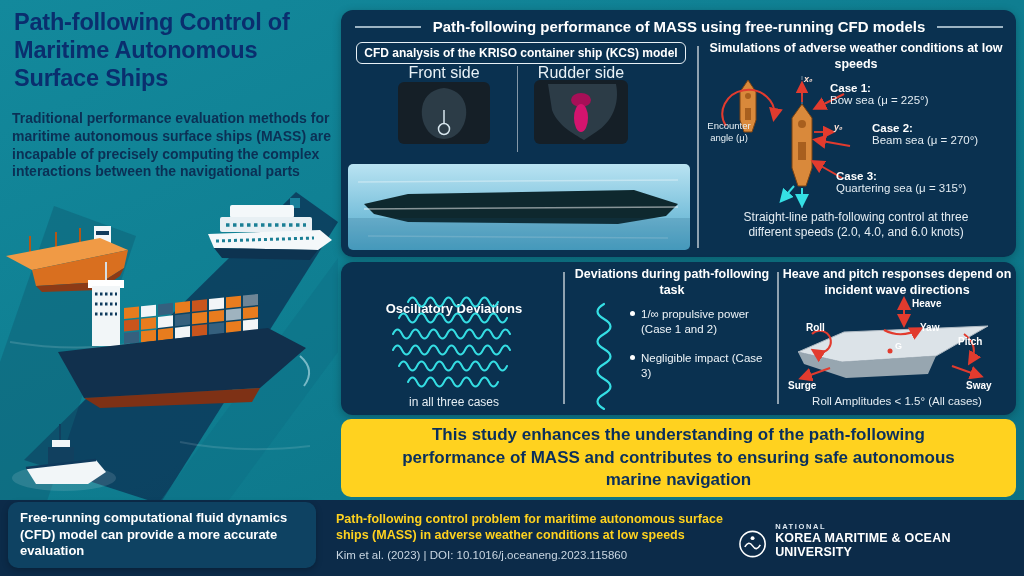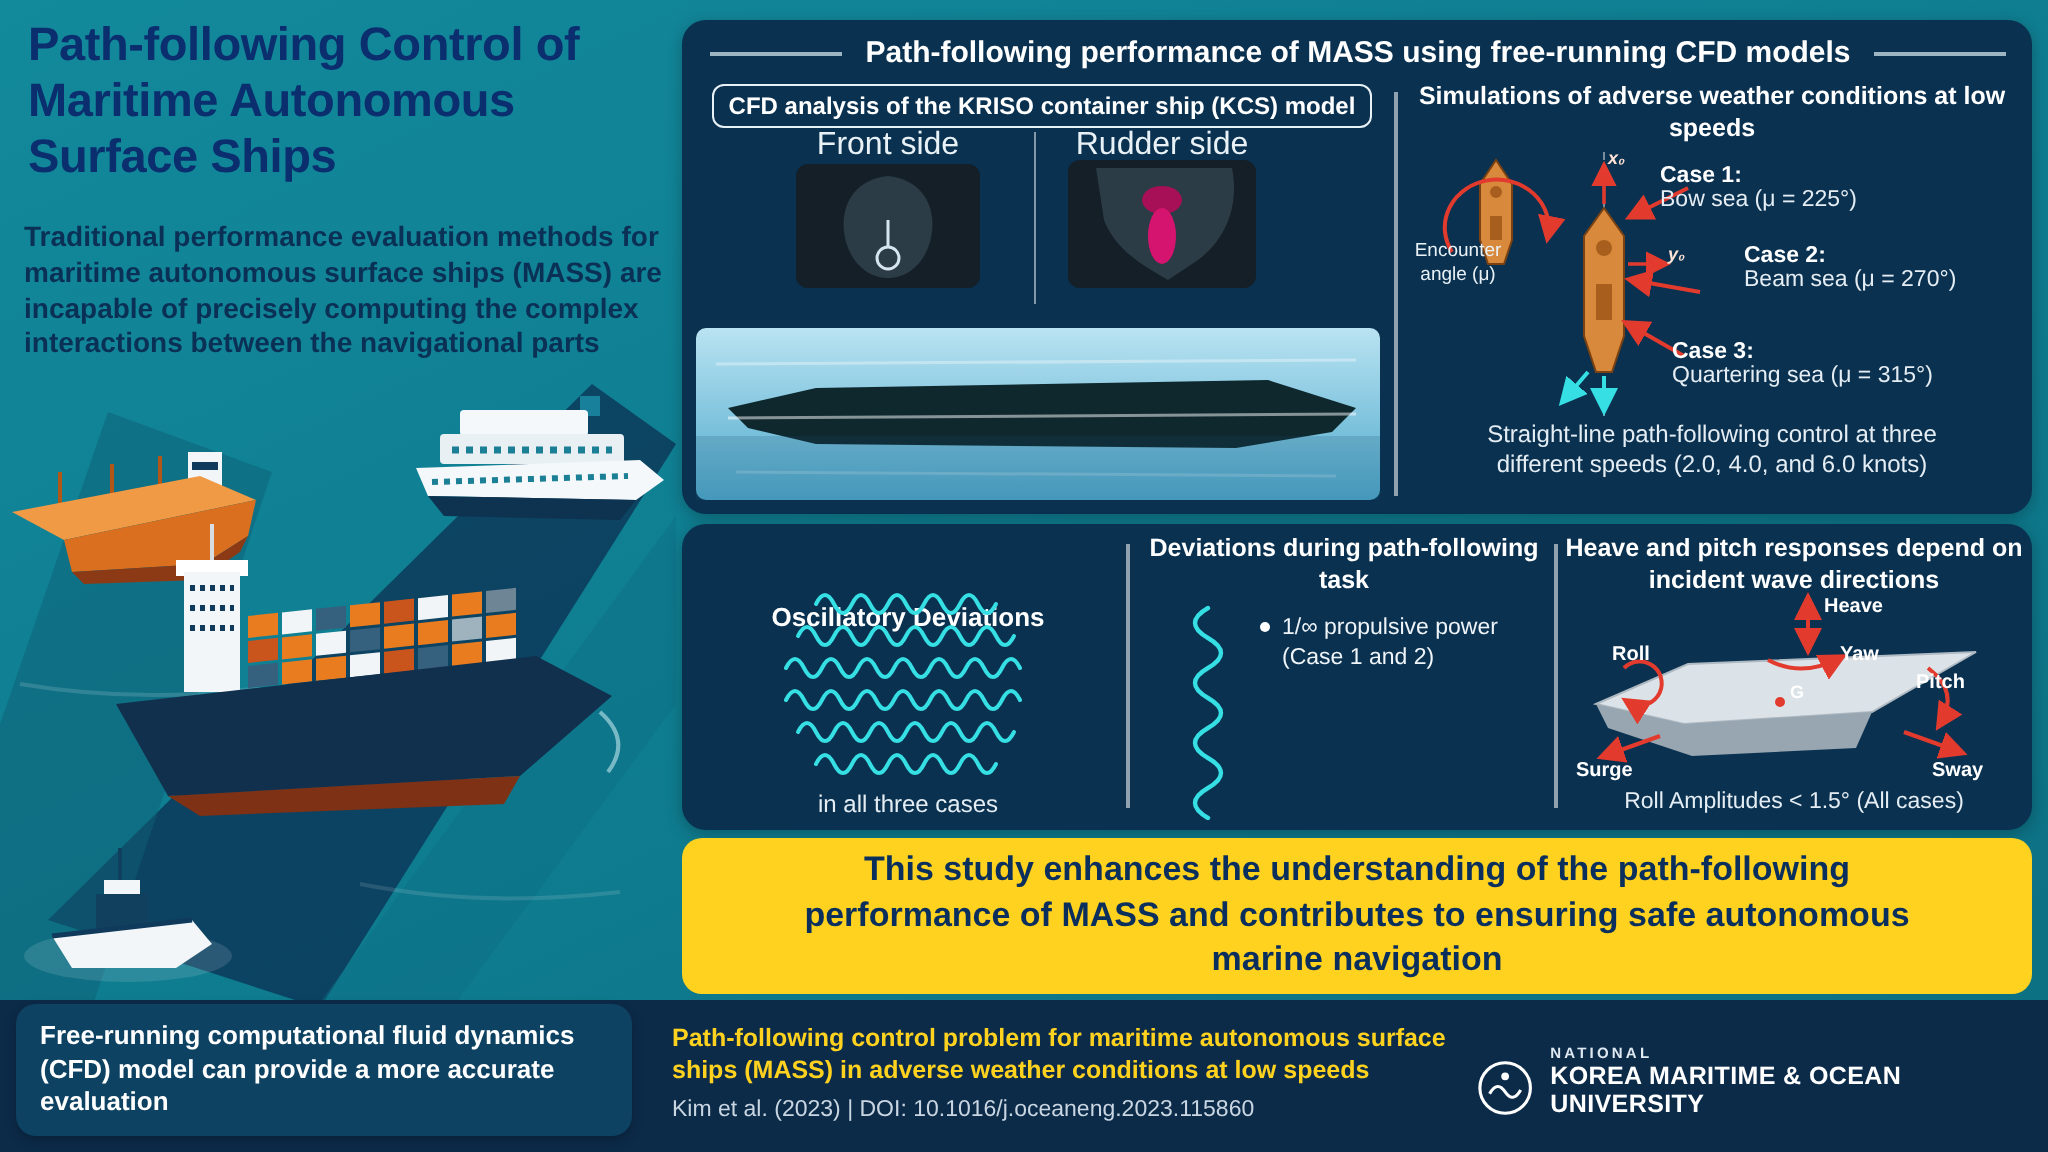--- a/index.html
+++ b/index.html
@@ -244,20 +244,24 @@
 
 <div class="abs subhead" style="left:570px; top:267px; width:204px; font-size:12.5px; line-height:1.25;">Deviations during path-following task</div>
 <svg class="abs" style="left:582px; top:300px;" width="40" height="110" viewBox="0 0 40 110">
   <path d="M22,4 q-13,7.5 0,15 t0,15 t0,15 t0,15 t0,15 t0,15 t0,15" fill="none" stroke="#35dfe4" stroke-width="2.2" stroke-linecap="round"></path>
 </svg>
 <div class="abs bullets">
   <div class="bullet">
     <span class="dot"></span>
     <span>1/∞ propulsive power (Case 1 and 2)</span>
   </div>
+  <div class="bullet">
+    <span class="dot"></span>
+    <span>Negligible impact (Case 3)</span>
+  </div>
 </div>
 
 <div class="abs subhead" style="left:782px; top:267px; width:230px; font-size:12.5px; line-height:1.25;">Heave and pitch responses depend on incident wave directions</div>
 <svg class="abs" style="left:786px; top:296px;" width="224" height="96" viewBox="0 0 224 96">
   <defs>
     <marker id="aM" markerWidth="7" markerHeight="7" refX="5" refY="3.5" orient="auto">
         <path d="M0,0 L7,3.5 L0,7 Z" fill="#e23b2e"></path>
       </marker>
   </defs>
   <polygon points="12,56 58,36 202,30 150,60 56,66" fill="#dce3e8" stroke="#aeb9c2" stroke-width="1"></polygon>

